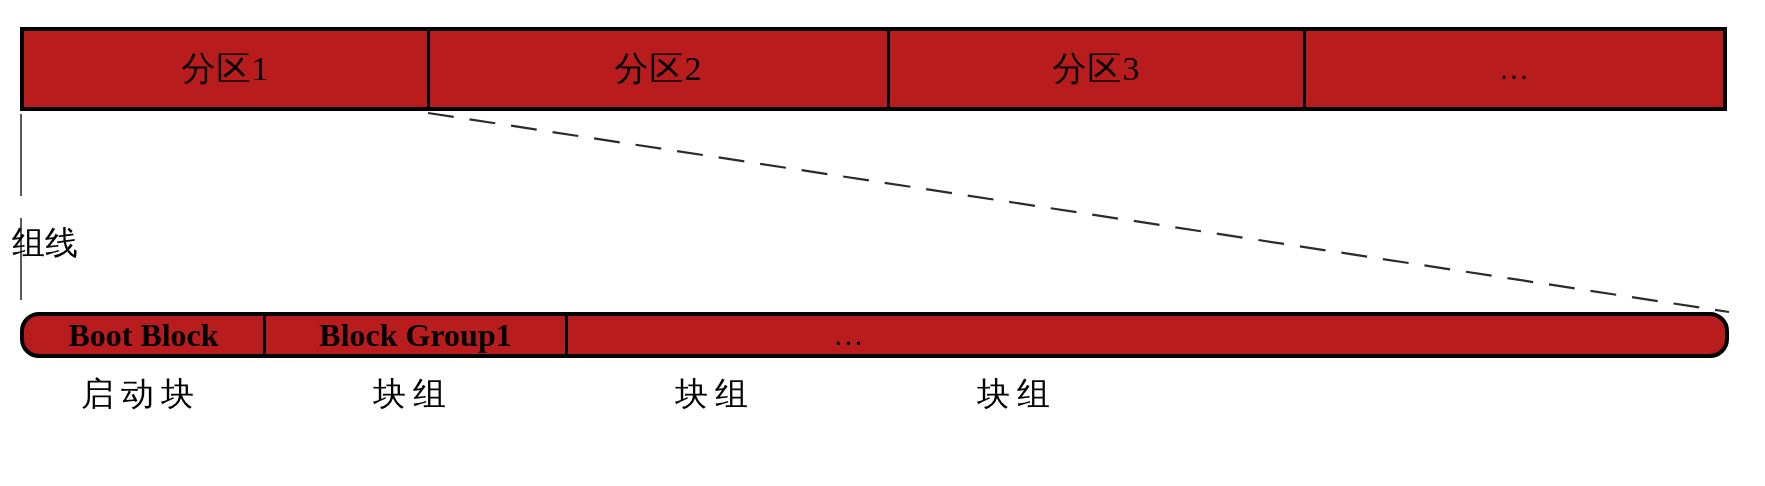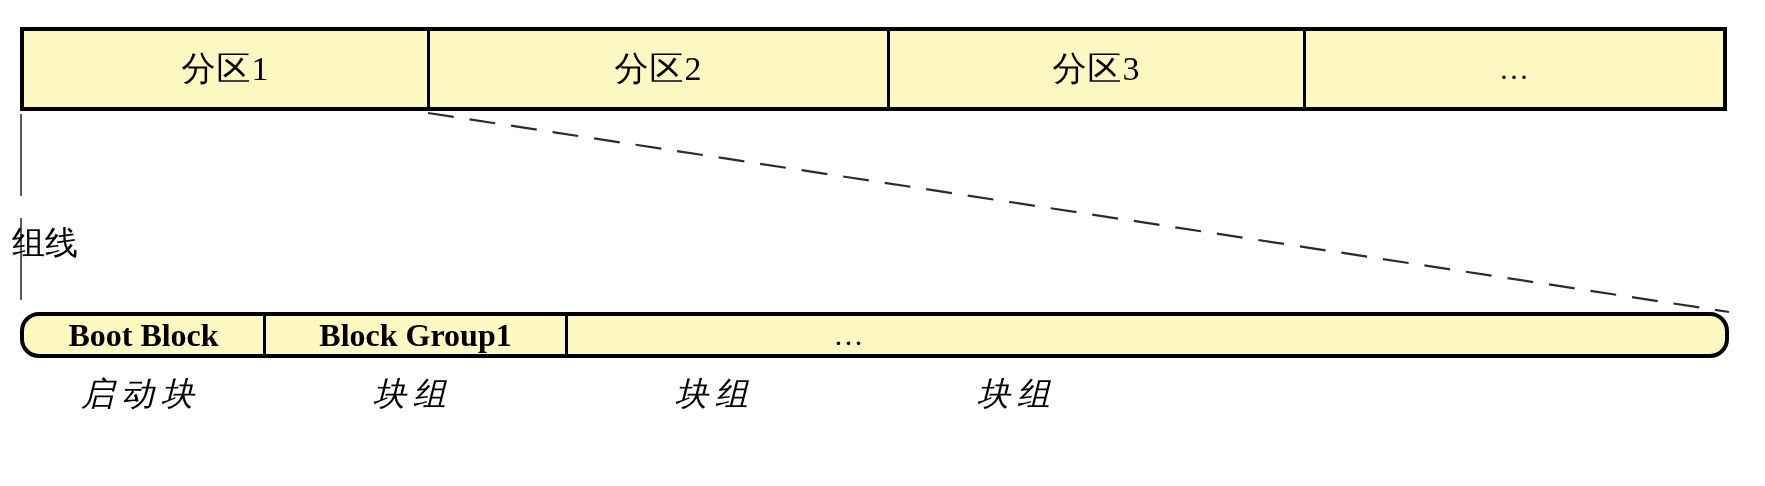--- a/index.html
+++ b/index.html
@@ -18,21 +18,21 @@
     background: #ffffff;
     overflow: hidden;
   }
 
   
   .strip {
     position: absolute;
     box-sizing: border-box;
     border: 3px solid #000000;
     display: flex;
-    background: #fef9c3;
+    background: #b91c1c;
   }
   .cell {
     box-sizing: border-box;
     display: flex;
     align-items: center;
     justify-content: center;
     border-right: 3px solid #000000;
     background: transparent;
     white-space: nowrap;
     overflow: hidden;
@@ -95,21 +95,20 @@
   }
 
   
   .caption {
     position: absolute;
     top: 372px;
     font-size: 33px;
     letter-spacing: 7px;
     text-align: center;
     white-space: nowrap;
-    font-style: italic;
   }
 </style>
 </head>
 <body>
 
 <div id="canvas">
 
   <div class="strip" id="partition-strip">
     <div class="cell" style="width:408px">分区1</div>
     <div class="cell" style="width:462px">分区2</div>

